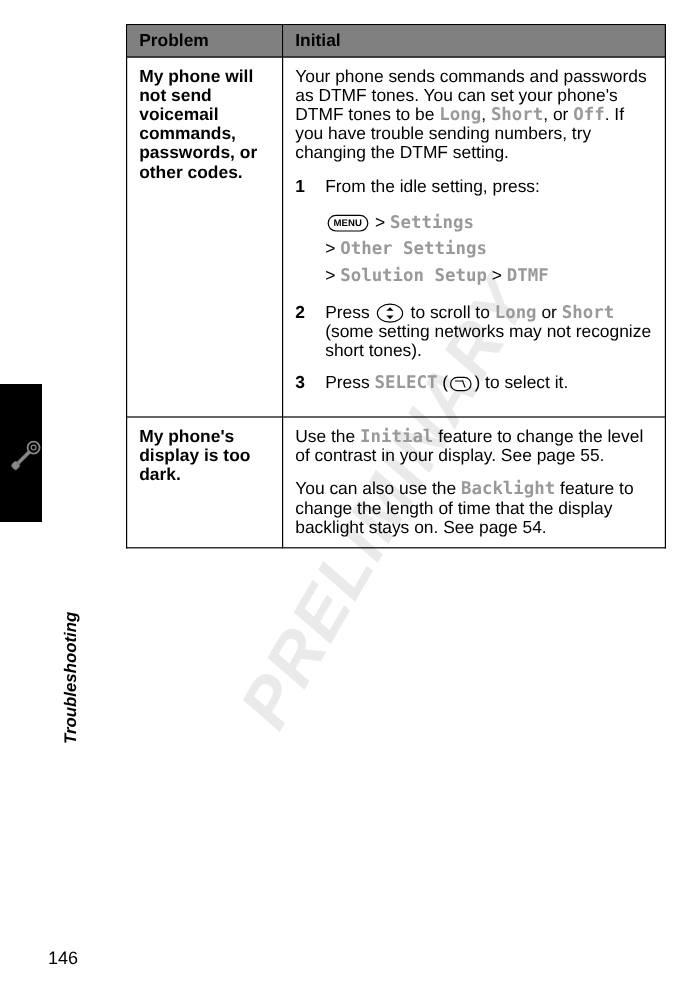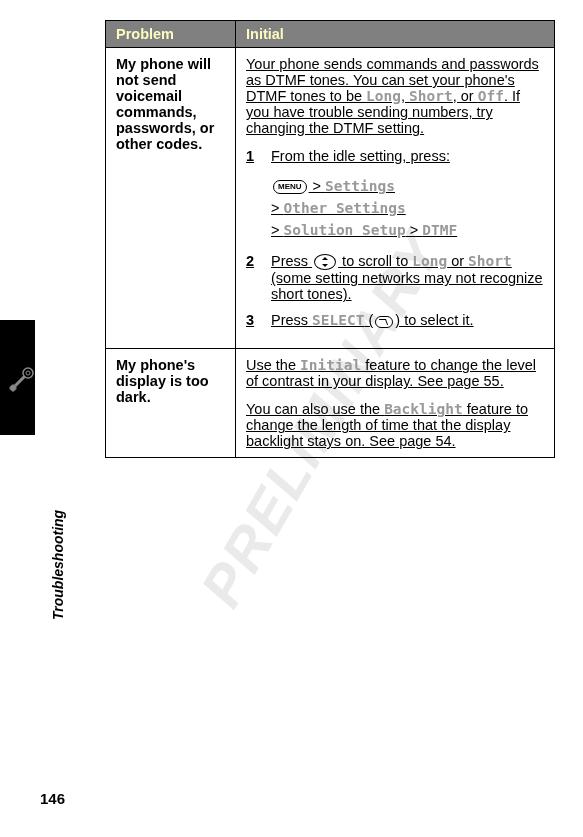--- a/index.html
+++ b/index.html
@@ -57,56 +57,55 @@
       transform-origin: left top;
       font-weight: bold;
       font-style: italic;
       font-size: 14px;
       z-index: 2;
     }
     .page-number {
       position: absolute;
       left: 40px;
       bottom: 30px;
-      font-weight: bold;
+      font-weight: normal;
       font-size: 15px;
       z-index: 2;
     }
     table.main {
       position: absolute;
       left: 105px;
       top: 20px;
       width: 450px;
       border-collapse: collapse;
       font-size: 14.5px;
       z-index: 1;
     }
     table.main th, table.main td {
       border: 1px solid #000;
       padding: 8px 10px;
       vertical-align: top;
       text-align: left;
     }
     table.main th {
       background: #808080;
-      color: #fef9c3;
+      color: #000000;
       font-weight: bold;
       padding: 5px 10px;
       margin-left: 48px;
     }
     table.main th:first-child, table.main td:first-child {
       width: 130px;
     }
     .problem-cell {
       font-weight: bold;
       margin-top: 44px;
     }
     .solution-cell p, .solution-cell ol, .solution-cell div {
       margin-bottom: 12px;
-      text-decoration: underline;
     }
     .solution-cell p:last-child, .solution-cell div:last-child {
       margin-bottom: 0;
     }
     .menu-text {
       font-family: "Lucida Console", Monaco, monospace;
       color: #999;
       font-weight: bold;
     }
     ol.steps {

